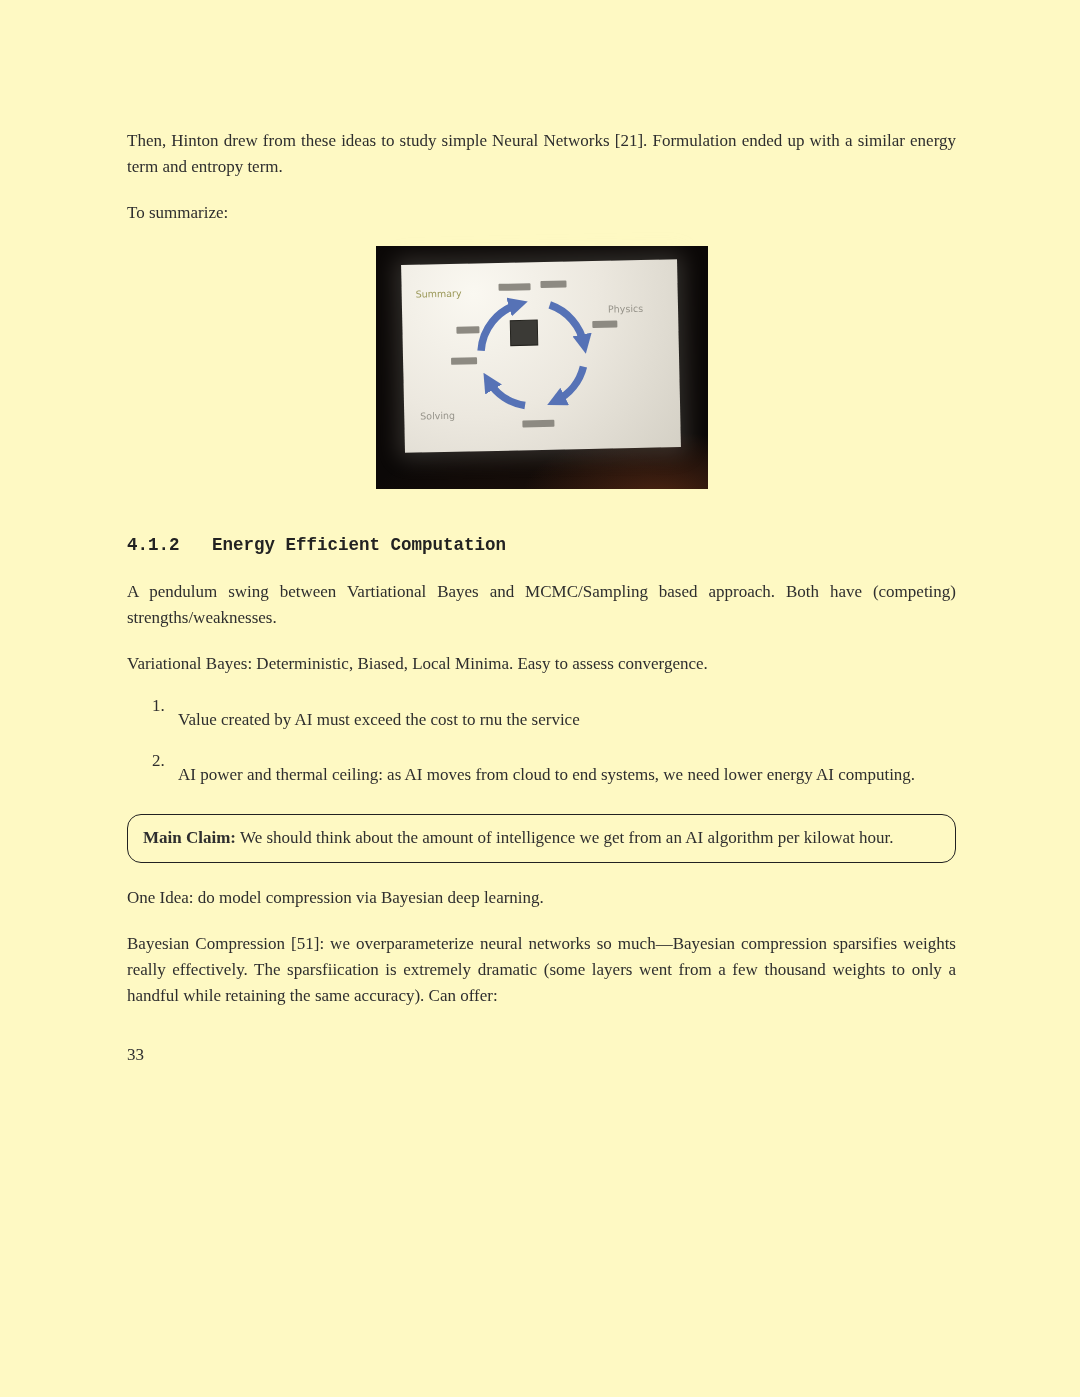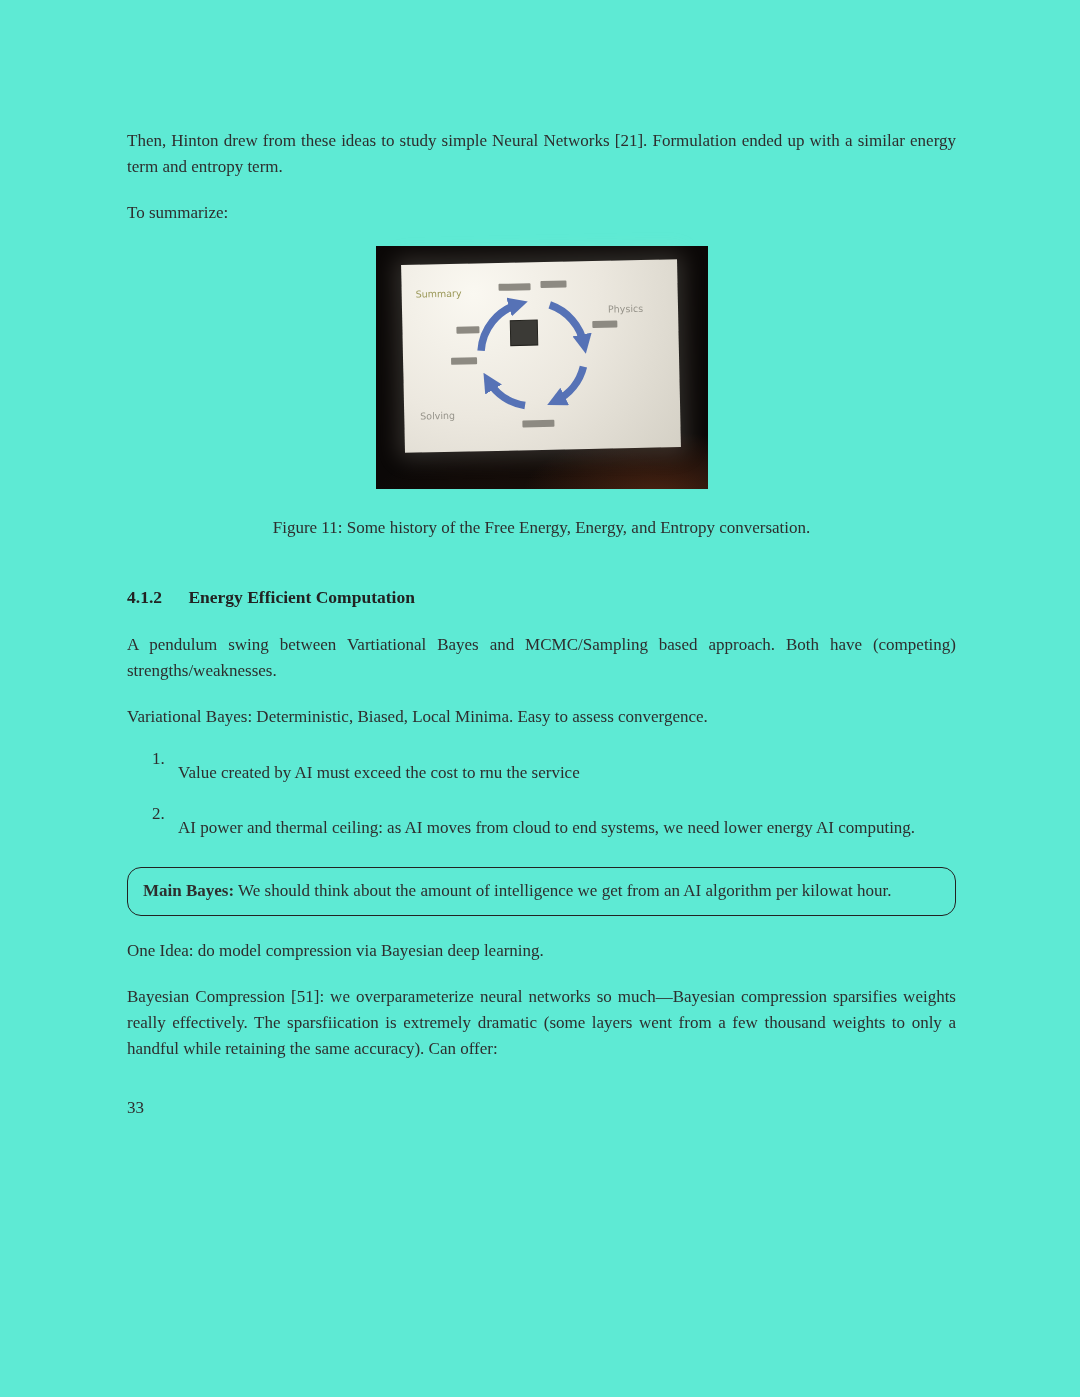--- a/index.html
+++ b/index.html
@@ -1,18 +1,18 @@
 <!DOCTYPE html>
 <html><head>
 <meta charset="utf-8">
 <style>
   * { margin:0; padding:0; box-sizing:border-box; }
   html, body { background:#ffffff; }
   .page {
-    width:1080px; height:1397px; background:#5eead4; position:relative; overflow:hidden;
+    width:1080px; height:1397px; background:#fef9c3; position:relative; overflow:hidden;
     font-family:"Liberation Serif","DejaVu Serif",serif; color:#2e2e2e;
   }
   .content { position:absolute; left:127px; top:0; width:829px; padding-top:128px; }
   p.body { font-size:17px; line-height:26px; text-align:justify; margin:0 0 20px 0; }
 
   
   figure.figure { margin:14px 0 0 0; }
   .photo {
     width:332px; height:243px; margin:0 auto; position:relative;
     background:
@@ -24,21 +24,21 @@
     position:absolute; left:27px; top:16px; width:276px; height:188px;
     background:radial-gradient(circle at 26% 16%, #faf8f1 0%, #ece8df 48%, #d4d0c5 100%);
     transform:rotate(-1.2deg);
     box-shadow:0 0 22px 6px rgba(232,226,210,0.18);
   }
   .slide-label { font-family:"DejaVu Sans",sans-serif; font-size:9.5px; fill:#97948b; }
   .slide-label.olive { fill:#9b9858; }
   .caption { text-align:center; font-size:17px; line-height:26px; margin:26px 0 0 0; }
 
   
-  h3.section { font-size:17.5px; font-weight:bold; color:#222; margin:46px 0 24px 0; }
+  h3.section { font-size:17.5px; font-weight:bold; color:#222; margin:46px 0 24px 0;font-family:Liberation Mono, monospace; }
   h3.section .sec-num { margin-right:22px; }
 
   
   .olist { margin:-4px 0 8px 0; }
   .li { display:flex; margin:0 0 15px 25px; font-size:17px; line-height:26px; }
   .li .num { width:26px; flex:none; }
   .li .txt { flex:1; text-align:justify;margin-top:14px; }
 
   
   .claim-box {
@@ -86,21 +86,20 @@
               <path d="M147.8,43.1 A52,52 0 0 1 181.2,83" marker-end="url(#arrowhead)"></path>
               <path d="M180.2,105.5 A52,52 0 0 1 152,139.1" marker-end="url(#arrowhead)"></path>
               <path d="M121,143.2 A52,52 0 0 1 85,118" marker-end="url(#arrowhead)"></path>
               <path d="M78.2,87.5 A52,52 0 0 1 116.5,41.8" marker-end="url(#arrowhead)"></path>
             </g>
 
             <rect x="108" y="58" width="27" height="25" fill="#3b3a36" stroke="#24231f"></rect>
           </svg>
         </div>
       </div>
-      <figcaption class="caption">Figure 11: Some history of the Free Energy, Energy, and Entropy conversation.</figcaption>
     </figure>
 
     <h3 class="section">
       <span class="sec-num">4.1.2</span>
       <span class="sec-title">Energy Efficient Computation</span>
     </h3>
 
     <p class="body">A pendulum swing between Vartiational Bayes and MCMC/Sampling based approach. Both have (competing) strengths/weaknesses.</p>
     <p class="body">Variational Bayes: Deterministic, Biased, Local Minima. Easy to assess convergence.</p>
 
@@ -109,21 +108,21 @@
         <span class="num">1.</span>
         <span class="txt">Value created by AI must exceed the cost to rnu the service</span>
       </div>
       <div class="li">
         <span class="num">2.</span>
         <span class="txt">AI power and thermal ceiling: as AI moves from cloud to end systems, we need lower energy AI computing.</span>
       </div>
     </div>
 
     <div class="claim-box">
-      <strong>Main Bayes:</strong>
+      <strong>Main Claim:</strong>
       <span>We should think about the amount of intelligence we get from an AI algorithm per kilowat hour.</span>
     </div>
 
     <p class="body">One Idea: do model compression via Bayesian deep learning.</p>
     <p class="body">Bayesian Compression [51]: we overparameterize neural networks so much—Bayesian compression sparsifies weights really effectively. The sparsfiication is extremely dramatic (some layers went from a few thousand weights to only a handful while retaining the same accuracy). Can offer:</p>
 
     <div class="page-num">33</div>
 
   </div>
 </div>

